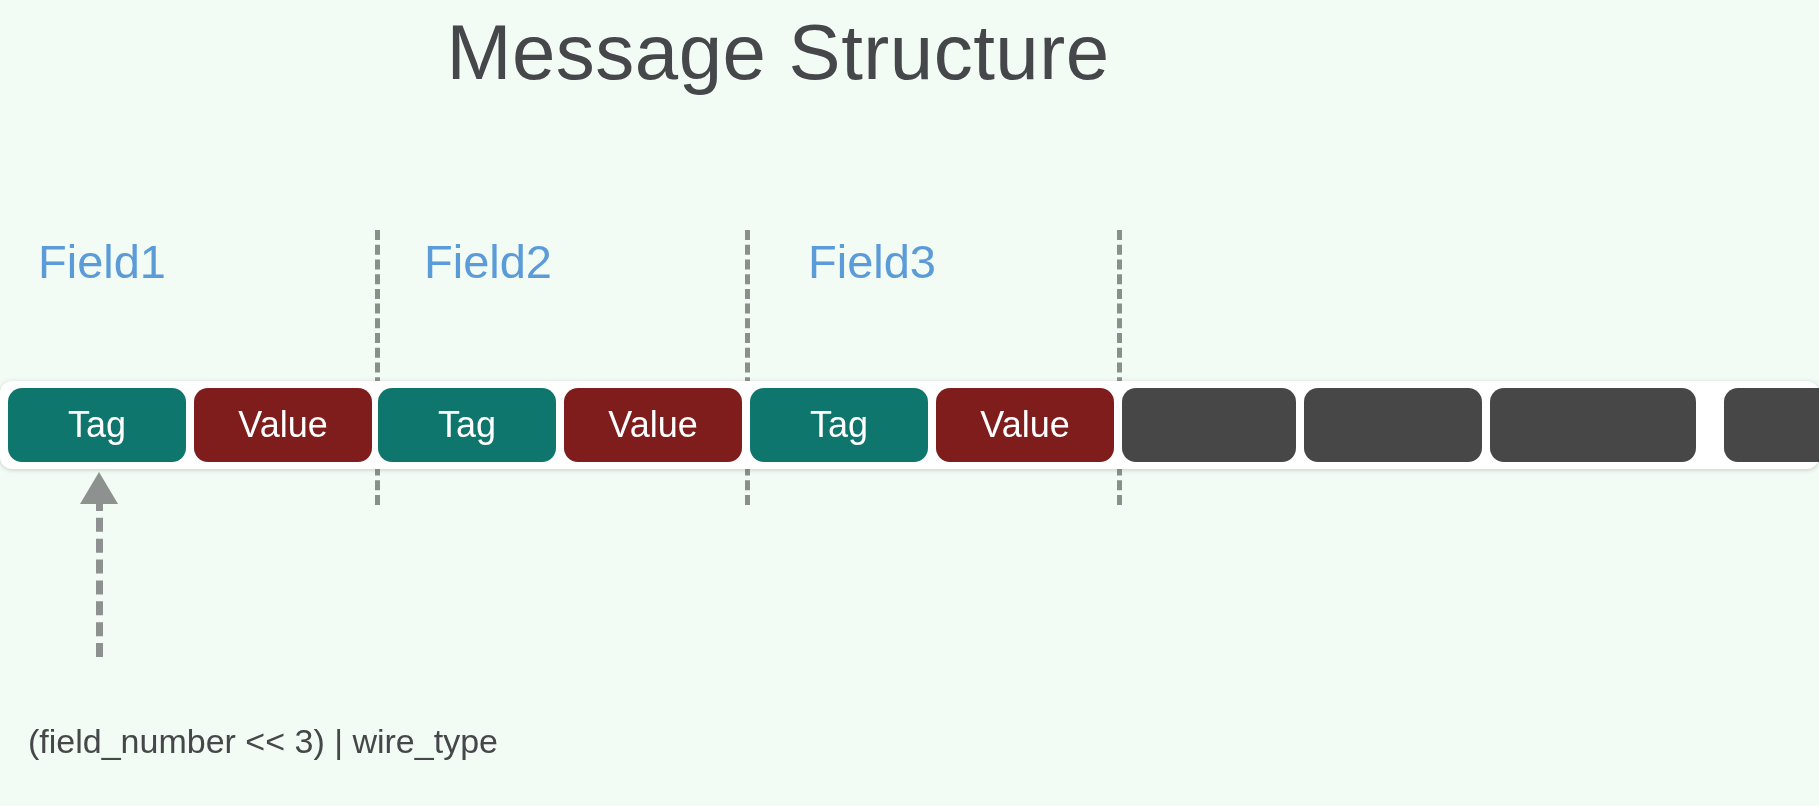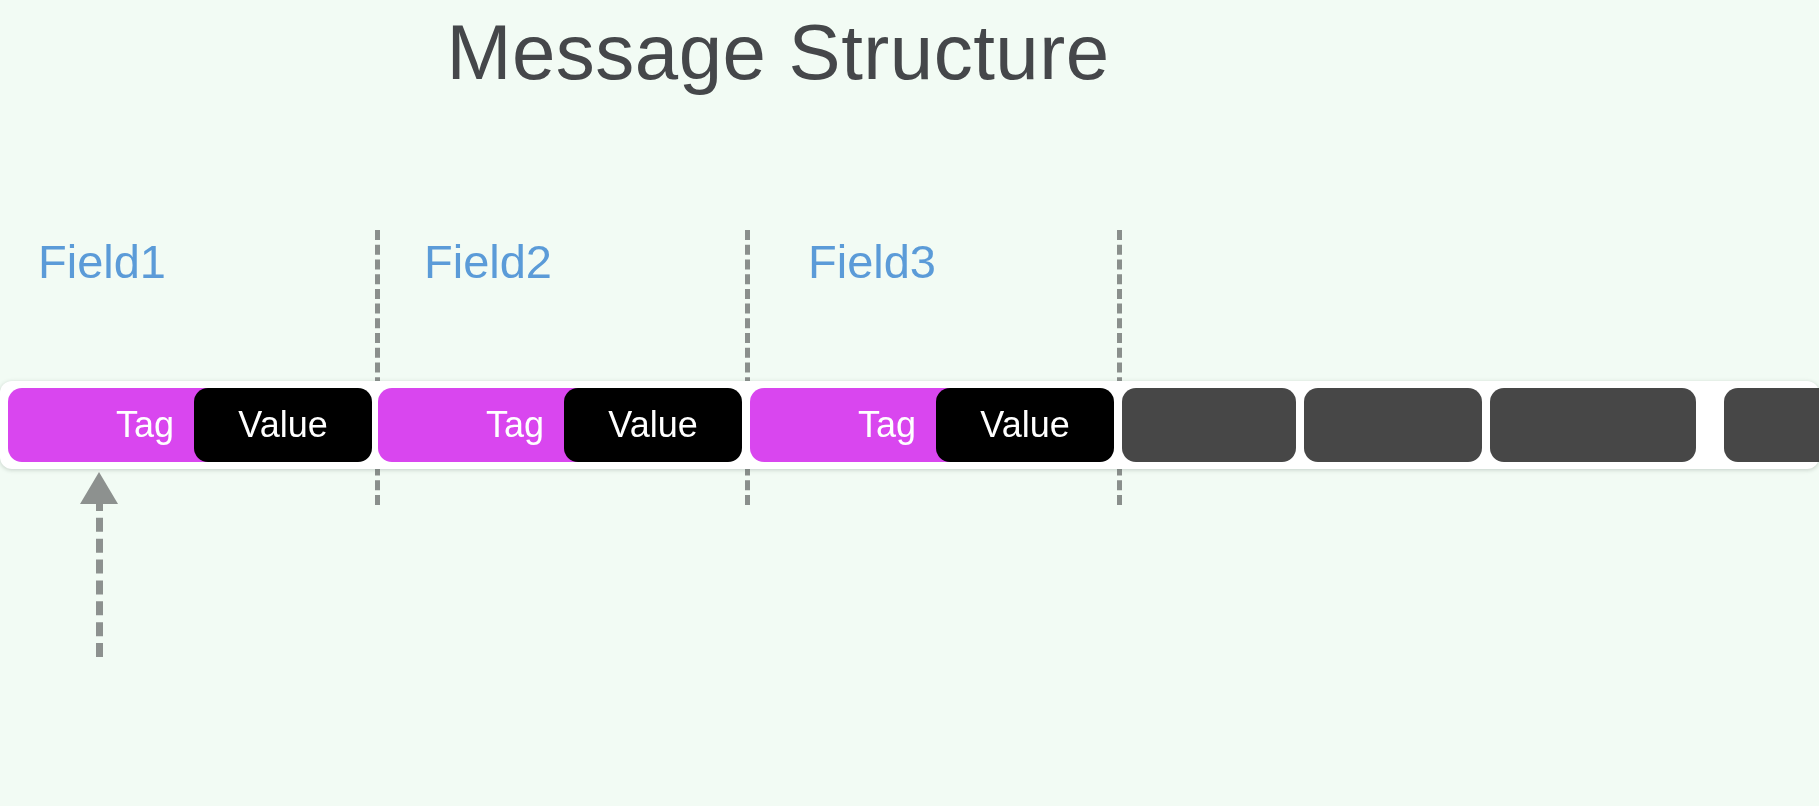--- a/index.html
+++ b/index.html
@@ -78,22 +78,22 @@
     border-radius: 14px;
     display: flex;
     align-items: center;
     justify-content: center;
     color: #ffffff;
     font-size: 36px;
     line-height: 40px;
     white-space: nowrap;
     overflow: hidden;
   }
-  .cell.tag   { background: #d946ef; padding-left: 48px; }
-  .cell.value { background: #000000; }
+  .cell.tag   { background: #0f766e; }
+  .cell.value { background: #7f1d1d; }
   .cell.dark  { background: #474747; }
 
   
   .arrow-shaft {
     position: absolute;
     left: 96px;
     top: 497px;
     width: 0;
     height: 160px;
     border-left: 7px dashed #8d918f;
@@ -148,14 +148,15 @@
         <div class="cell dark" style="left: 1122px; width: 174px;"></div>
         <div class="cell dark" style="left: 1304px; width: 178px;"></div>
         <div class="cell dark" style="left: 1490px; width: 206px;"></div>
         <div class="cell dark" style="left: 1724px; width: 110px;"></div>
       </div>
   </div>
 
   <div class="arrow-head"></div>
   <div class="arrow-shaft"></div>
 
+  <div class="caption">(field_number &lt;&lt; 3) | wire_type</div>
 
 </div>
 
 </body></html>

